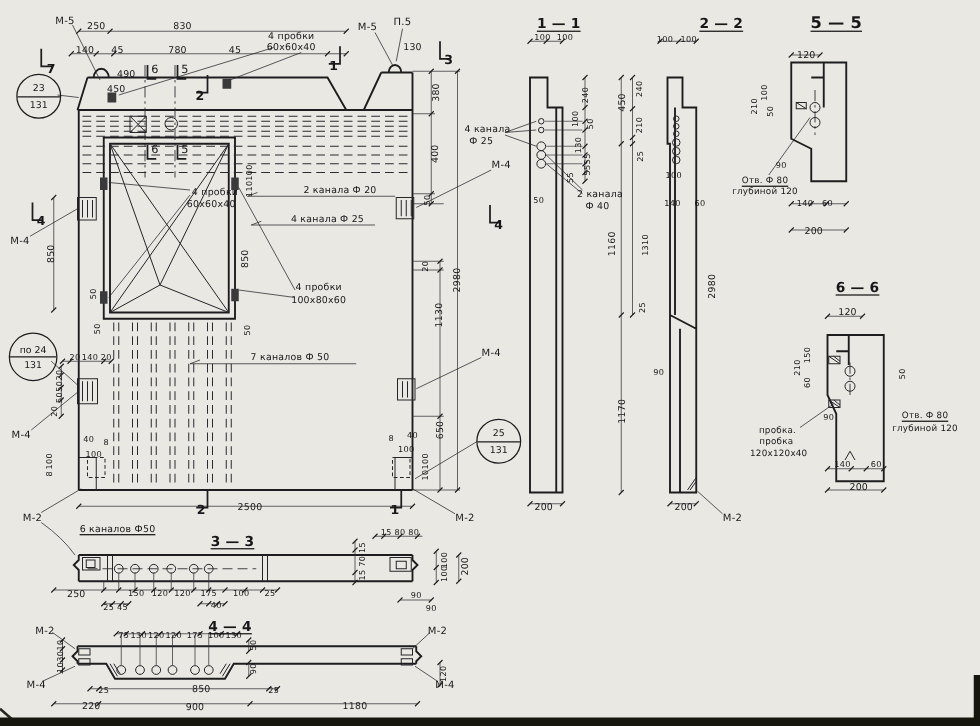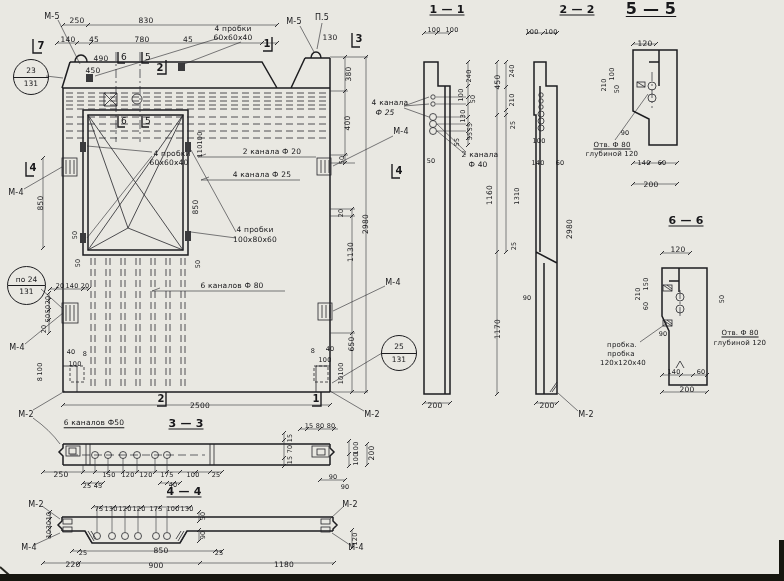--- a/index.html
+++ b/index.html
@@ -3,21 +3,21 @@
 <meta charset="utf-8">
 <style>
   html,body{margin:0;padding:0;background:#b7b5ae;}
   .sheet{position:relative;width:784px;height:581px;background:#e9e8e2;overflow:hidden;
          font-family:"DejaVu Sans",sans-serif;}
   .sheet svg{position:absolute;left:0;top:0;}
   .lbl{position:absolute;transform:translate(-50%,-50%);font-size:7.5px;line-height:1;
        white-space:nowrap;color:#17171a;letter-spacing:.2px;}
   .lbl.rot{transform:translate(-50%,-50%) rotate(-90deg);}
   .lbl.und{text-decoration:underline;text-underline-offset:2px;}
-  .lbl.big{font-weight:bold;}
+  .lbl.big{font-weight:bold;margin-top:10px;}
   .callout{position:absolute;border:1.2px solid #1d1d20;border-radius:50%;
            display:flex;flex-direction:column;align-items:center;justify-content:center;}
   .callout .half{font-size:7.5px;color:#17171a;line-height:1;padding:2px 0;width:100%;
                  text-align:center;}
   .callout .half.top{border-bottom:1px solid #1d1d20;}
   .scanbar{position:absolute;background:#16160f;}
 </style>
 </head>
 <body>
 
@@ -186,21 +186,21 @@
       <span class="lbl big" style="left: 399px; top: 171px; font-size: 10px;">4</span>
       <span class="lbl" style="left: 393px; top: 283px; font-size: 8px;">М-4</span>
       <span class="lbl" style="left: 272px; top: 152px;">2 канала Ф 20</span>
       <span class="lbl" style="left: 262px; top: 175px;">4 канала Ф 25</span>
       <span class="lbl" style="left: 172px; top: 154px;">4 пробки</span>
       <span class="lbl" style="left: 169px; top: 163px;">60х60х40</span>
       <span class="lbl" style="left: 124px; top: 121px; font-size: 9px;">6</span>
       <span class="lbl" style="left: 148px; top: 121px; font-size: 9px;">5</span>
       <span class="lbl" style="left: 255px; top: 230px;">4 пробки</span>
       <span class="lbl" style="left: 255px; top: 240px;">100х80х60</span>
-      <span class="lbl" style="left: 232px; top: 286px;">6 каналов Ф 80</span>
+      <span class="lbl" style="left: 232px; top: 286px;">7 каналов Ф 50</span>
       <span class="lbl rot" style="left: 196px; top: 207px;">850</span>
       <span class="lbl rot" style="left: 198px; top: 264px; font-size: 6.5px;">50</span>
       <span class="lbl rot" style="left: 200px; top: 138px; font-size: 6.5px;">100</span>
       <span class="lbl rot" style="left: 200px; top: 151px; font-size: 6.5px;">110</span>
       <span class="lbl big" style="left: 33px; top: 168px; font-size: 10px;">4</span>
       <span class="lbl" style="left: 16px; top: 193px; font-size: 8px;">М-4</span>
       <span class="lbl rot" style="left: 41px; top: 203px;">850</span>
       <span class="lbl rot" style="left: 75px; top: 235px; font-size: 6.5px;">50</span>
       <span class="lbl rot" style="left: 78px; top: 263px; font-size: 6.5px;">50</span>
       <span class="lbl" style="left: 60px; top: 286px; font-size: 6.5px;">20</span>
@@ -230,21 +230,21 @@
       <span class="lbl" style="left: 434px; top: 30px; font-size: 6.5px;">100</span>
       <span class="lbl" style="left: 452px; top: 30px; font-size: 6.5px;">100</span>
       <span class="lbl rot" style="left: 469px; top: 76px; font-size: 6.5px;">240</span>
       <span class="lbl rot" style="left: 461px; top: 95px; font-size: 6.5px;">100</span>
       <span class="lbl rot" style="left: 473px; top: 99px; font-size: 6.5px;">50</span>
       <span class="lbl rot" style="left: 463px; top: 116px; font-size: 6.5px;">130</span>
       <span class="lbl rot" style="left: 470px; top: 127px; font-size: 6.5px;">55</span>
       <span class="lbl rot" style="left: 470px; top: 136px; font-size: 6.5px;">55</span>
       <span class="lbl rot" style="left: 457px; top: 142px; font-size: 6.5px;">55</span>
       <span class="lbl" style="left: 390px; top: 103px;">4 канала</span>
-      <span class="lbl" style="left: 385px; top: 113px; font-style: italic;">Ф 25</span>
+      <span class="lbl" style="left: 385px; top: 113px;">Ф 25</span>
       <span class="lbl" style="left: 480px; top: 155px;">2 канала</span>
       <span class="lbl" style="left: 478px; top: 165px; text-align: right;">Ф 40</span>
       <span class="lbl" style="left: 431px; top: 161px; font-size: 6.5px;">50</span>
       <span class="lbl" style="left: 435px; top: 406px;">200</span>
       <span class="lbl und big" style="left: 577px; top: 9px; font-size: 11px;">2 — 2</span>
       <span class="lbl" style="left: 532px; top: 32px; font-size: 6.5px;">100</span>
       <span class="lbl" style="left: 551px; top: 32px; font-size: 6.5px;">100</span>
       <span class="lbl rot" style="left: 498px; top: 82px;">450</span>
       <span class="lbl rot" style="left: 512px; top: 71px; font-size: 6.5px;">240</span>
       <span class="lbl rot" style="left: 512px; top: 100px; font-size: 6.5px;">210</span>
@@ -253,21 +253,21 @@
       <span class="lbl" style="left: 538px; top: 163px; font-size: 6.5px;">140</span>
       <span class="lbl" style="left: 560px; top: 163px; font-size: 6.5px;">60</span>
       <span class="lbl rot" style="left: 490px; top: 195px;">1160</span>
       <span class="lbl rot" style="left: 517px; top: 196px; font-size: 6.5px;">1310</span>
       <span class="lbl rot" style="left: 514px; top: 246px; font-size: 6.5px;">25</span>
       <span class="lbl" style="left: 527px; top: 298px; font-size: 6.5px;">90</span>
       <span class="lbl rot" style="left: 498px; top: 329px;">1170</span>
       <span class="lbl" style="left: 547px; top: 406px;">200</span>
       <span class="lbl" style="left: 586px; top: 415px; font-size: 8px;">М-2</span>
       <span class="lbl rot" style="left: 570px; top: 229px;">2980</span>
-      <span class="lbl und big" style="left: 651px; top: 9px; font-size: 16px;">5 — 5</span>
+      <span class="lbl und big" style="left: 669px; top: 9px; font-size: 13px;">5 — 5</span>
       <span class="lbl" style="left: 645px; top: 44px;">120</span>
       <span class="lbl rot" style="left: 612px; top: 74px; font-size: 6.5px;">100</span>
       <span class="lbl rot" style="left: 617px; top: 89px; font-size: 6.5px;">50</span>
       <span class="lbl rot" style="left: 604px; top: 85px; font-size: 6.5px;">210</span>
       <span class="lbl" style="left: 625px; top: 133px; font-size: 6.5px;">90</span>
       <span class="lbl und" style="left: 612px; top: 145px; font-size: 7px;">Отв. Ф 80</span>
       <span class="lbl" style="left: 612px; top: 154px; font-size: 7px;">глубиной 120</span>
       <span class="lbl" style="left: 644px; top: 163px; font-size: 6.5px;">140</span>
       <span class="lbl" style="left: 662px; top: 163px; font-size: 6.5px;">60</span>
       <span class="lbl" style="left: 651px; top: 185px;">200</span>

